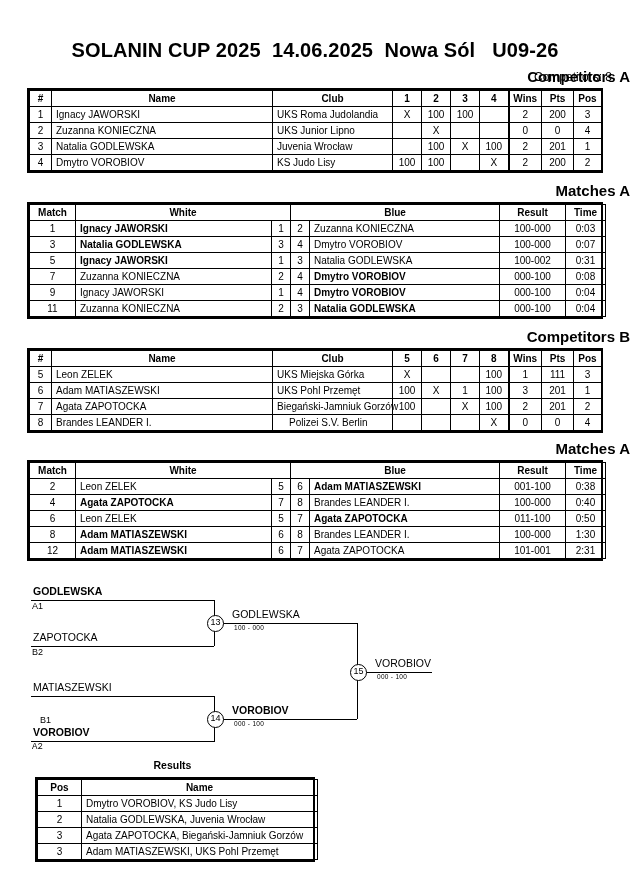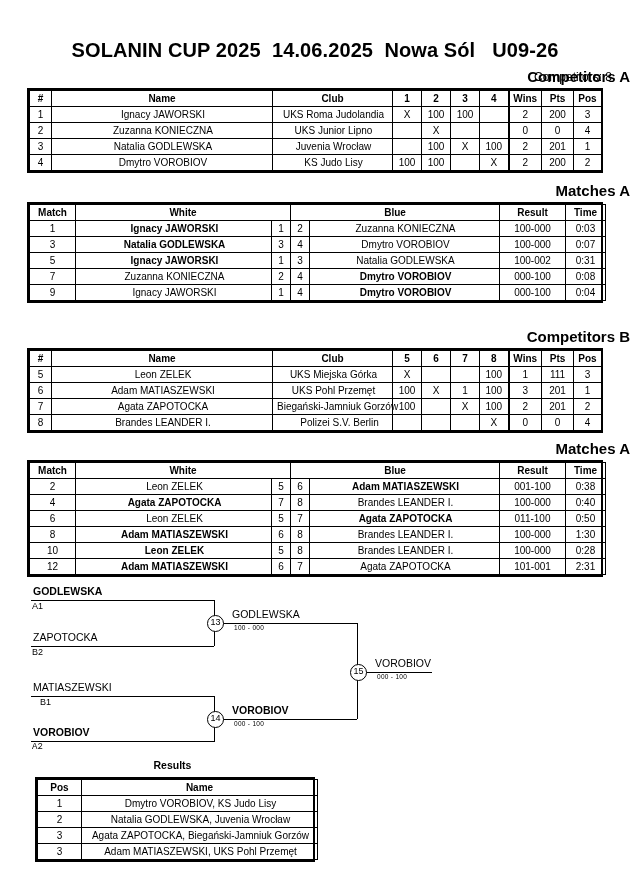--- a/index.html
+++ b/index.html
@@ -31,21 +31,21 @@
     background:#fff;box-sizing:border-box;
   }
   .tbl table{border-collapse:collapse;width:100%;table-layout:fixed;}
   .tbl td,.tbl th{
     border:1px solid #000;font-size:10px;font-weight:normal;
     padding:0 2px;height:15px;line-height:15px;overflow:visible;white-space:nowrap;
     box-sizing:border-box;
   }
   .tbl th{font-weight:bold;text-align:center;}
   .tbl .c{text-align:center;}
-  .tbl .l{text-align:center;padding-left:4px;}
+  .tbl .l{text-align:left;padding-left:4px;}
   .tbl .b{font-weight:bold;}
   .thick-l{border-left:2px solid #000 !important;}
 
   
   .comp td,.comp th{height:15px;line-height:15px;}
 
   
   .bracket{position:absolute;left:0;top:578px;width:630px;height:180px;}
   .bk-name{
     position:absolute;font-size:10.5px;white-space:nowrap;line-height:12px;
@@ -216,20 +216,29 @@
           </tr>
           <tr>
             <td class="c">9</td>
             <td class="l">Ignacy JAWORSKI</td>
             <td class="c">1</td>
             <td class="c">4</td>
             <td class="l b">Dmytro VOROBIOV</td>
             <td class="c">000-100</td>
             <td class="c">0:04</td>
           </tr>
+          <tr>
+            <td class="c">11</td>
+            <td class="l">Zuzanna KONIECZNA</td>
+            <td class="c">2</td>
+            <td class="c">3</td>
+            <td class="l b">Natalia GODLEWSKA</td>
+            <td class="c">000-100</td>
+            <td class="c">0:04</td>
+          </tr>
         </tbody>
     </table>
   </div>
 
   <div class="caption" style="top:328px;">Competitors B</div>
   <div class="tbl comp" id="compB" style="left:27px;top:348px;width:576px;">
     <table>
       <colgroup>
         <col style="width:22px">
           <col style="width:221px">
@@ -361,29 +370,20 @@
           <tr>
             <td class="c">8</td>
             <td class="l b">Adam MATIASZEWSKI</td>
             <td class="c">6</td>
             <td class="c">8</td>
             <td class="l">Brandes LEANDER I.</td>
             <td class="c">100-000</td>
             <td class="c">1:30</td>
           </tr>
           <tr>
-            <td class="c">10</td>
-            <td class="l b">Leon ZELEK</td>
-            <td class="c">5</td>
-            <td class="c">8</td>
-            <td class="l">Brandes LEANDER I.</td>
-            <td class="c">100-000</td>
-            <td class="c">0:28</td>
-          </tr>
-          <tr>
             <td class="c">12</td>
             <td class="l b">Adam MATIASZEWSKI</td>
             <td class="c">6</td>
             <td class="c">7</td>
             <td class="l">Agata ZAPOTOCKA</td>
             <td class="c">101-001</td>
             <td class="c">2:31</td>
           </tr>
         </tbody>
     </table>
@@ -401,21 +401,21 @@
 
     <div class="vline" style="left:214px;top:22px;height:46px;"></div>
     <div class="mnum" style="left:207px;top:37px;">13</div>
 
     <div class="bk-name" style="left:232px;top:30px;">GODLEWSKA</div>
     <div class="hline" style="left:222px;top:45px;width:135px;"></div>
     <div class="bk-score" style="left:234px;top:46px;">100 - 000</div>
 
     <div class="bk-name" style="left:33px;top:103px;">MATIASZEWSKI</div>
     <div class="hline" style="left:31px;top:118px;width:183px;"></div>
-    <div class="bk-seed" style="left:32px;top:119px;padding-left:8px;">B1</div>
+    <div class="bk-seed" style="left:32px;top:137px;padding-left:8px;">B1</div>
 
     <div class="bk-name bold" style="left:33px;top:148px;">VOROBIOV</div>
     <div class="hline" style="left:31px;top:163px;width:183px;"></div>
     <div class="bk-seed" style="left:32px;top:164px;font-family:Liberation Mono, monospace;">A2</div>
 
     <div class="vline" style="left:214px;top:118px;height:46px;"></div>
     <div class="mnum" style="left:207px;top:133px;">14</div>
 
     <div class="bk-name bold" style="left:232px;top:126px;">VOROBIOV</div>
     <div class="hline" style="left:222px;top:141px;width:135px;"></div>

